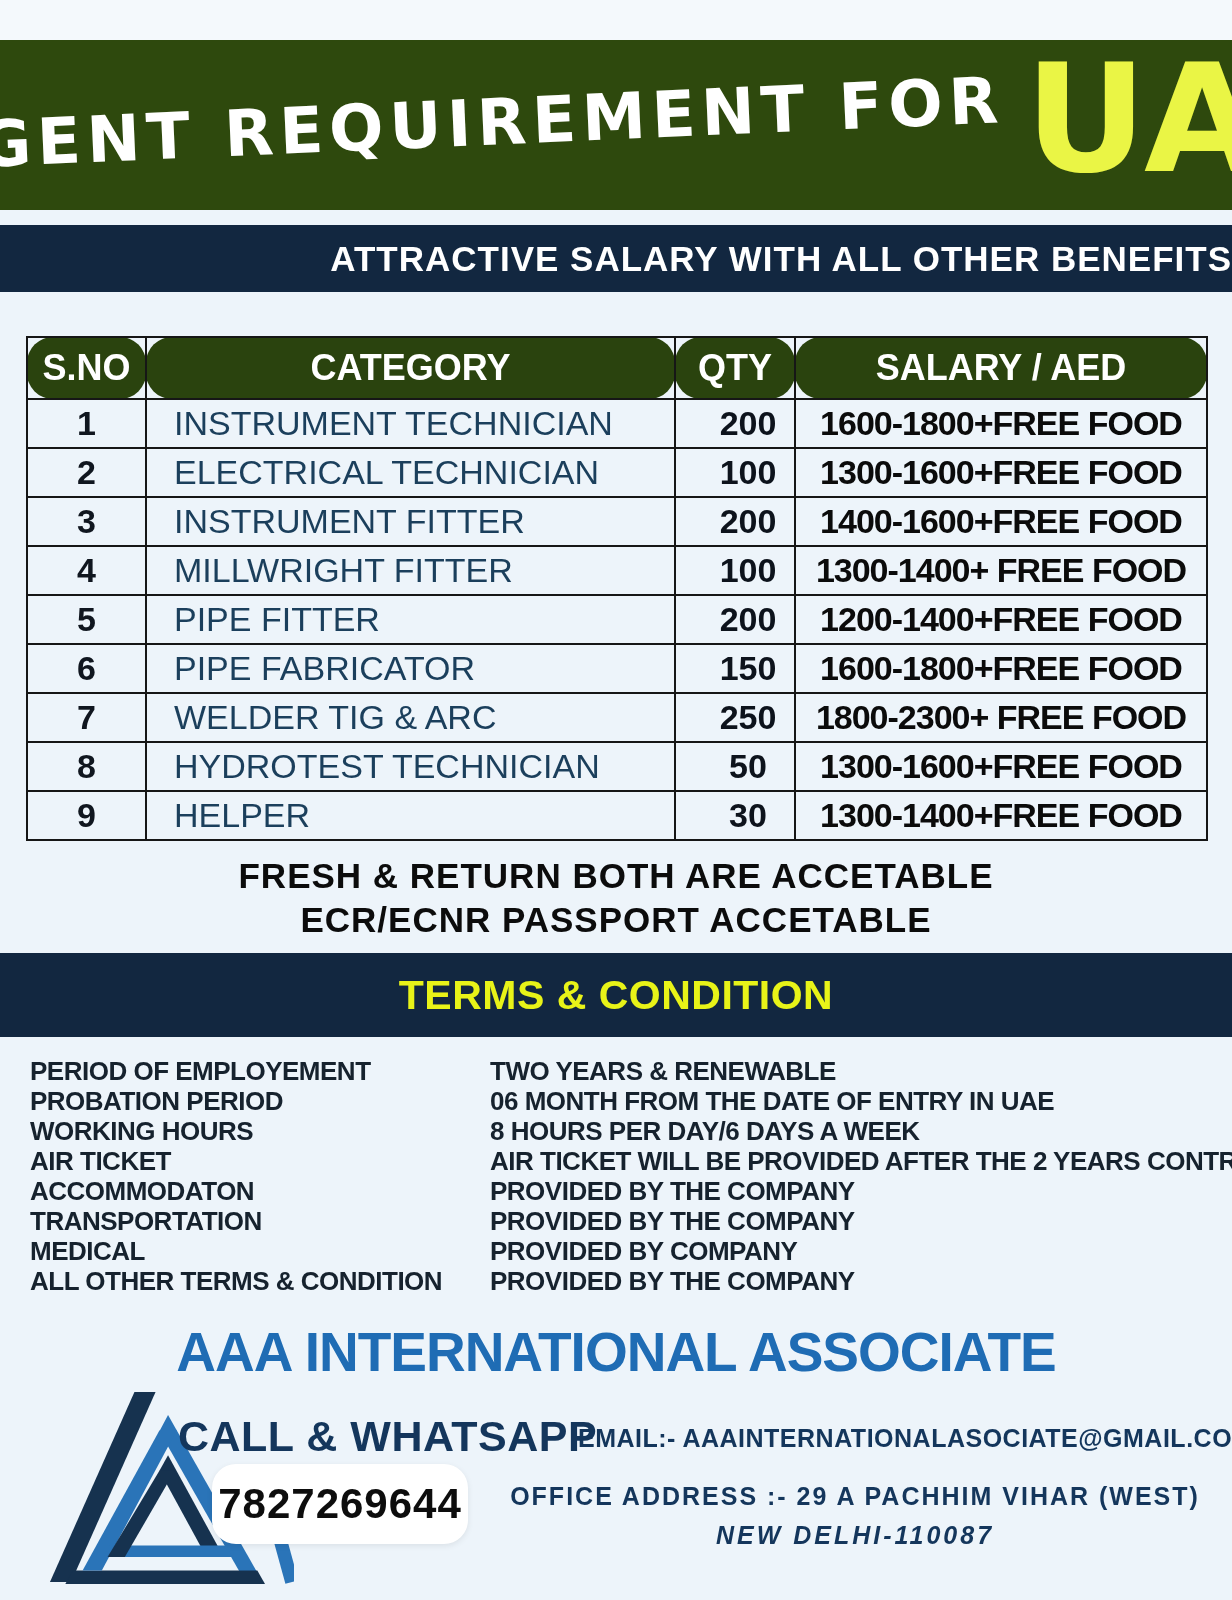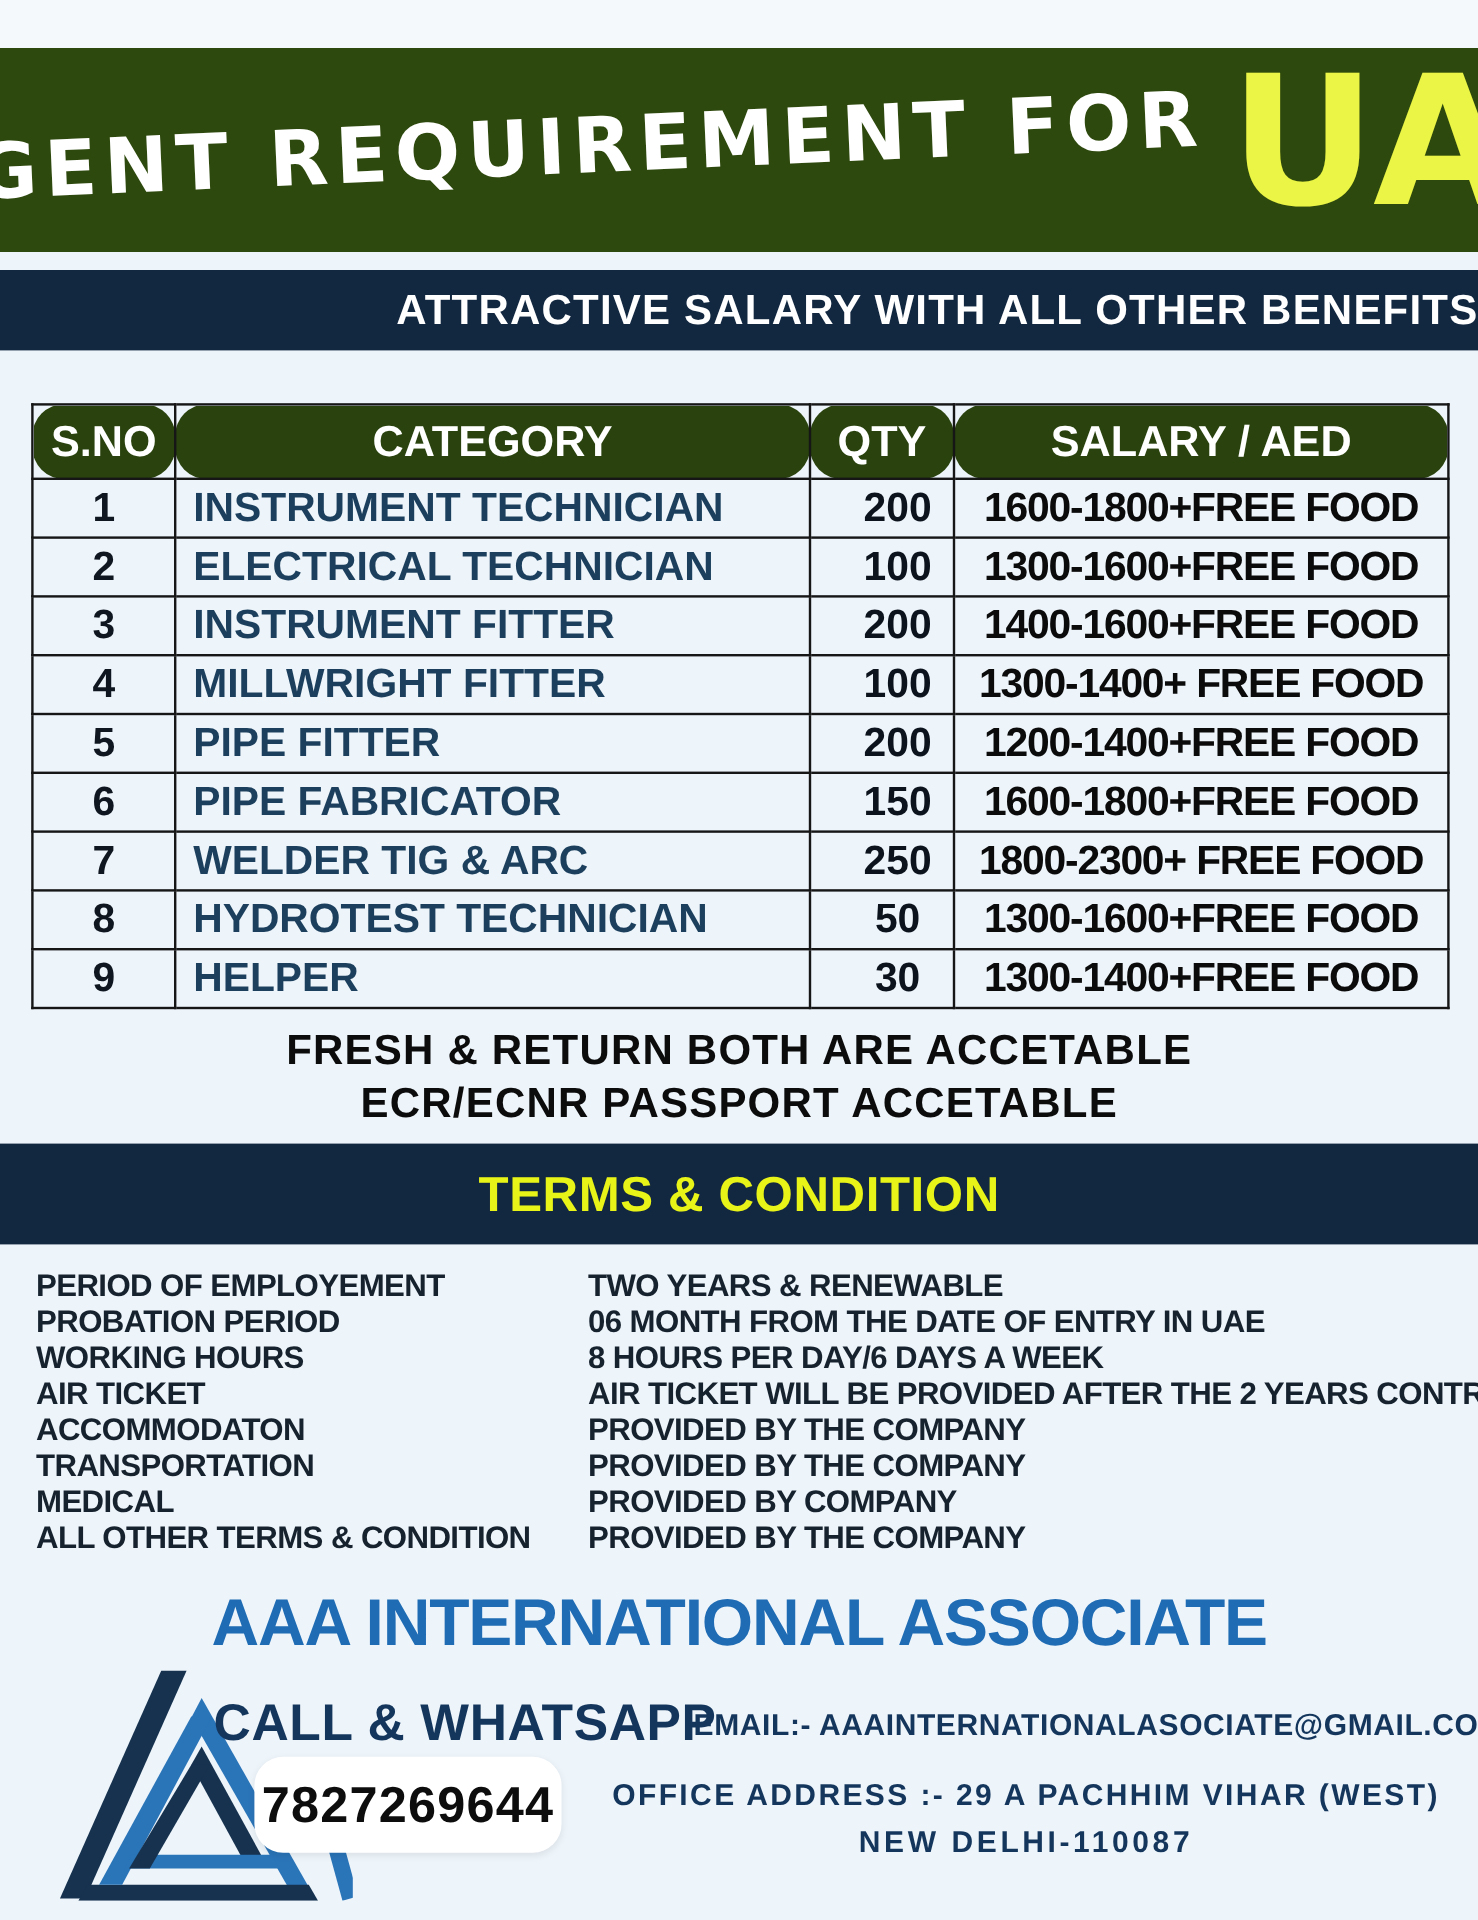--- a/index.html
+++ b/index.html
@@ -19,21 +19,21 @@
   .banner-navy span { color:#ffffff; font-weight:700; font-size:35px; letter-spacing:1px; white-space:nowrap; }
 
   table.jobs { position:absolute; top:336px; left:26px; width:1180px; border-collapse:collapse; table-layout:fixed; }
   table.jobs col.c-sno { width:119px; } table.jobs col.c-cat { width:529px; }
   table.jobs col.c-qty { width:120px; } table.jobs col.c-sal { width:412px; }
   table.jobs th, table.jobs td { border:2.5px solid #161616; white-space:nowrap; overflow:hidden; }
   table.jobs th { height:62px; background:var(--table_header_green,#2a430e); color:#ffffff;
     font-size:36px; font-weight:700; text-align:center;border-radius:26px; }
   table.jobs td { height:49px; vertical-align:middle; }
   td.sno { text-align:center; font-size:34px; font-weight:700; color:#10161f; }
-  td.cat { padding-left:14px; font-size:34px; font-weight:700; color:var(--category_blue,#1b3f5c); }
+  td.cat { padding-left:27px; font-size:34px; font-weight:400; color:var(--category_blue,#1b3f5c); }
   td.qty { text-align:center; font-size:34px; font-weight:700; color:#0d131c;padding-left:26px; }
   td.sal { text-align:center; font-size:34px; font-weight:800; color:#0b0b0b; letter-spacing:-1px; }
 
   .note { position:absolute; left:0; width:100%; text-align:center; color:#0c0c0c;
     font-weight:700; font-size:35px; letter-spacing:1px; }
   .note-1 { top:856px; } .note-2 { top:900px; }
 
   .terms-band { position:absolute; top:953px; left:0; width:100%; height:84px;
     background:var(--navy,#122740); display:flex; align-items:center; justify-content:center; }
   .terms-band span { color:var(--terms_yellow,#e8f318); font-size:41px; font-weight:800; letter-spacing:0.5px; }
@@ -53,21 +53,21 @@
     font-size:25px; font-weight:700; letter-spacing:0.5px; white-space:nowrap; }
 
   .phone-pill { position:absolute; left:212px; top:1464px; width:256px; height:80px;
     background:#ffffff; border-radius:24px; display:flex; align-items:center; justify-content:center;
     box-shadow:0 2px 6px rgba(0,0,0,0.08); }
   .phone-pill span { font-size:42px; font-weight:800; color:#0d0d0d; letter-spacing:1px; }
 
   .address { position:absolute; left:505px; top:1482px; width:700px; text-align:center;
     color:var(--contact_navy,#14365c); }
   .address .line1 { font-size:25px; font-weight:700; letter-spacing:2px; white-space:nowrap; }
-  .address .line2 { margin-top:10px; font-size:25px; font-weight:700; letter-spacing:3px; }
+  .address .line2 { margin-top:10px; font-size:25px; font-weight:700; letter-spacing:3px;font-style:italic; }
 </style>
 </head>
 <body>
 
 <div class="poster">
   <div class="top-strip"></div>
 
   <div class="banner-green">
     <span class="banner-title">URGENT REQUIREMENT FOR</span>
     <span class="banner-country">UAE</span>

